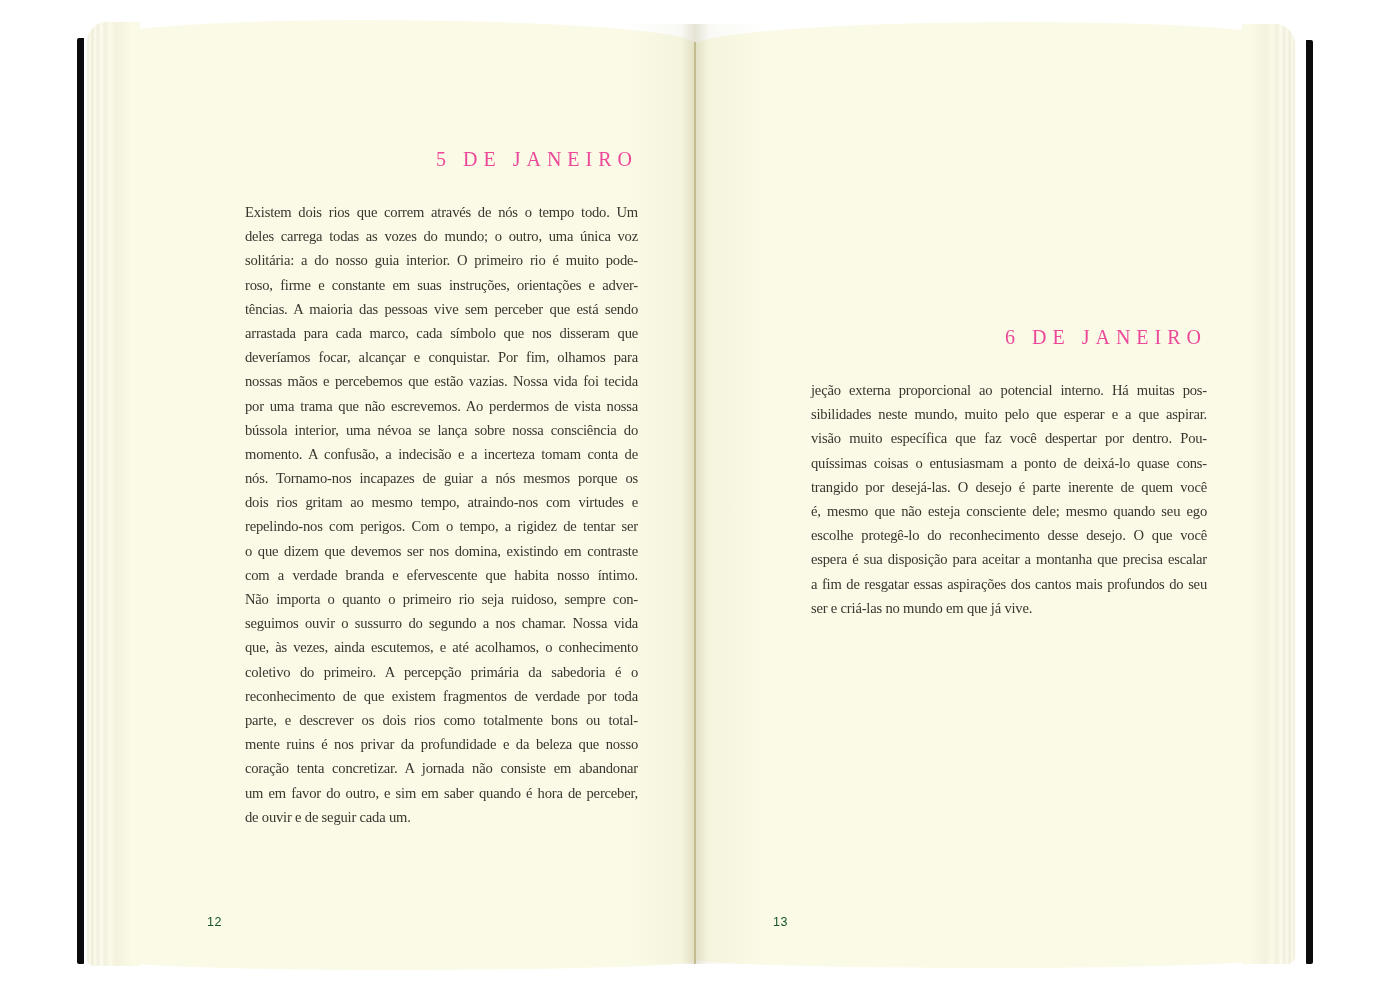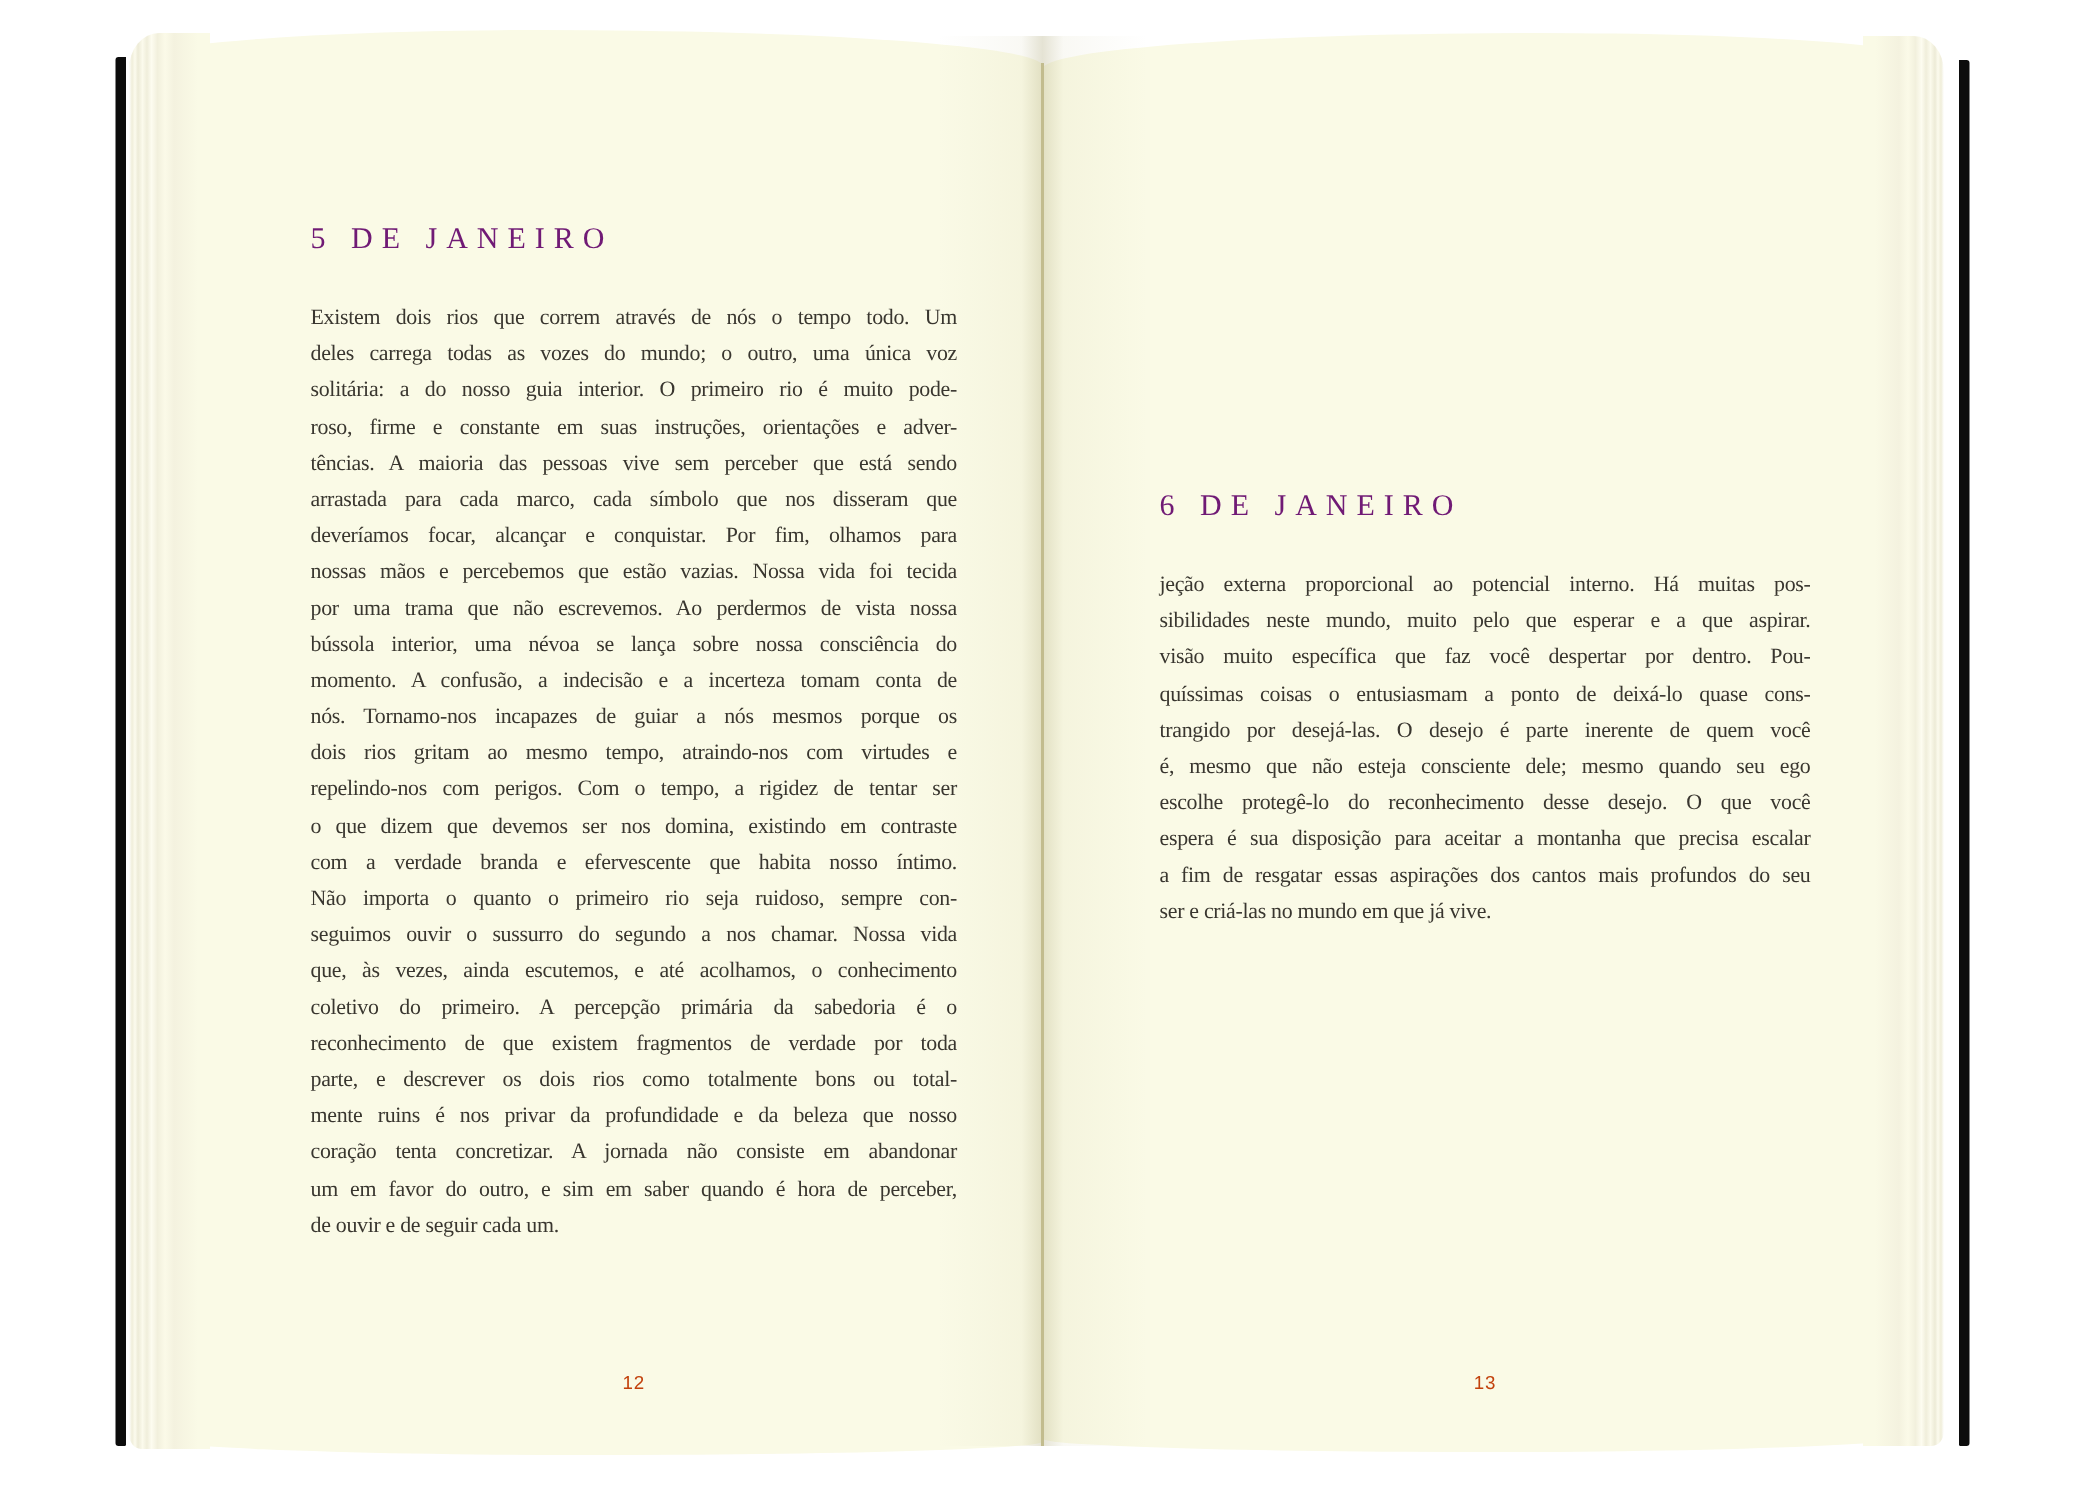--- a/index.html
+++ b/index.html
@@ -46,34 +46,34 @@
       rgba(168,162,112,0.30) 50%,
       rgba(200,195,150,0.10) 60%,rgba(200,195,150,0) 100%);
   }
   .spine-line{position:absolute;left:694px;top:42px;width:2px;height:922px;background:#c2bc8e;}
 
   
   .text-col{position:absolute;color:#39362f;}
   .col-left{left:207px;top:147px;width:431px;}
   .col-right{left:773px;top:325px;width:434px;}
   .entry-heading{
-    margin:0 0 29px 0;text-align:left;font-weight:400;
-    font-size:20px;line-height:24px;letter-spacing:6px;color:#701a75;
+    margin:0 0 29px 0;text-align:right;font-weight:400;
+    font-size:20px;line-height:24px;letter-spacing:6px;color:#ec4899;
     white-space:nowrap;
   }
   .body-lines .tl{
     font-size:14.6px;letter-spacing:-0.2px;line-height:24.2px;height:24.2px;
-    text-align:justify;text-align-last:justify;white-space:nowrap;overflow:visible;
+    text-align:justify;text-align-last:justify;white-space:nowrap;overflow:visible;margin-left:38px;
   }
   .body-lines .tl:last-child{text-align-last:left;}
 
   .page-num{
-    position:absolute;top:915px;text-align:center;
+    position:absolute;top:915px;text-align:left;
     font-family:"Liberation Sans", sans-serif;
-    font-size:12.5px;color:#c2410c;letter-spacing:0.5px;
+    font-size:12.5px;color:#14532d;letter-spacing:0.5px;
   }
   .pn-left{left:207px;width:431px;}
   .pn-right{left:773px;width:434px;}
 </style>
 </head>
 <body>
 
 <div class="cover-strip cover-left"></div>
 <div class="cover-strip cover-right"></div>
 

